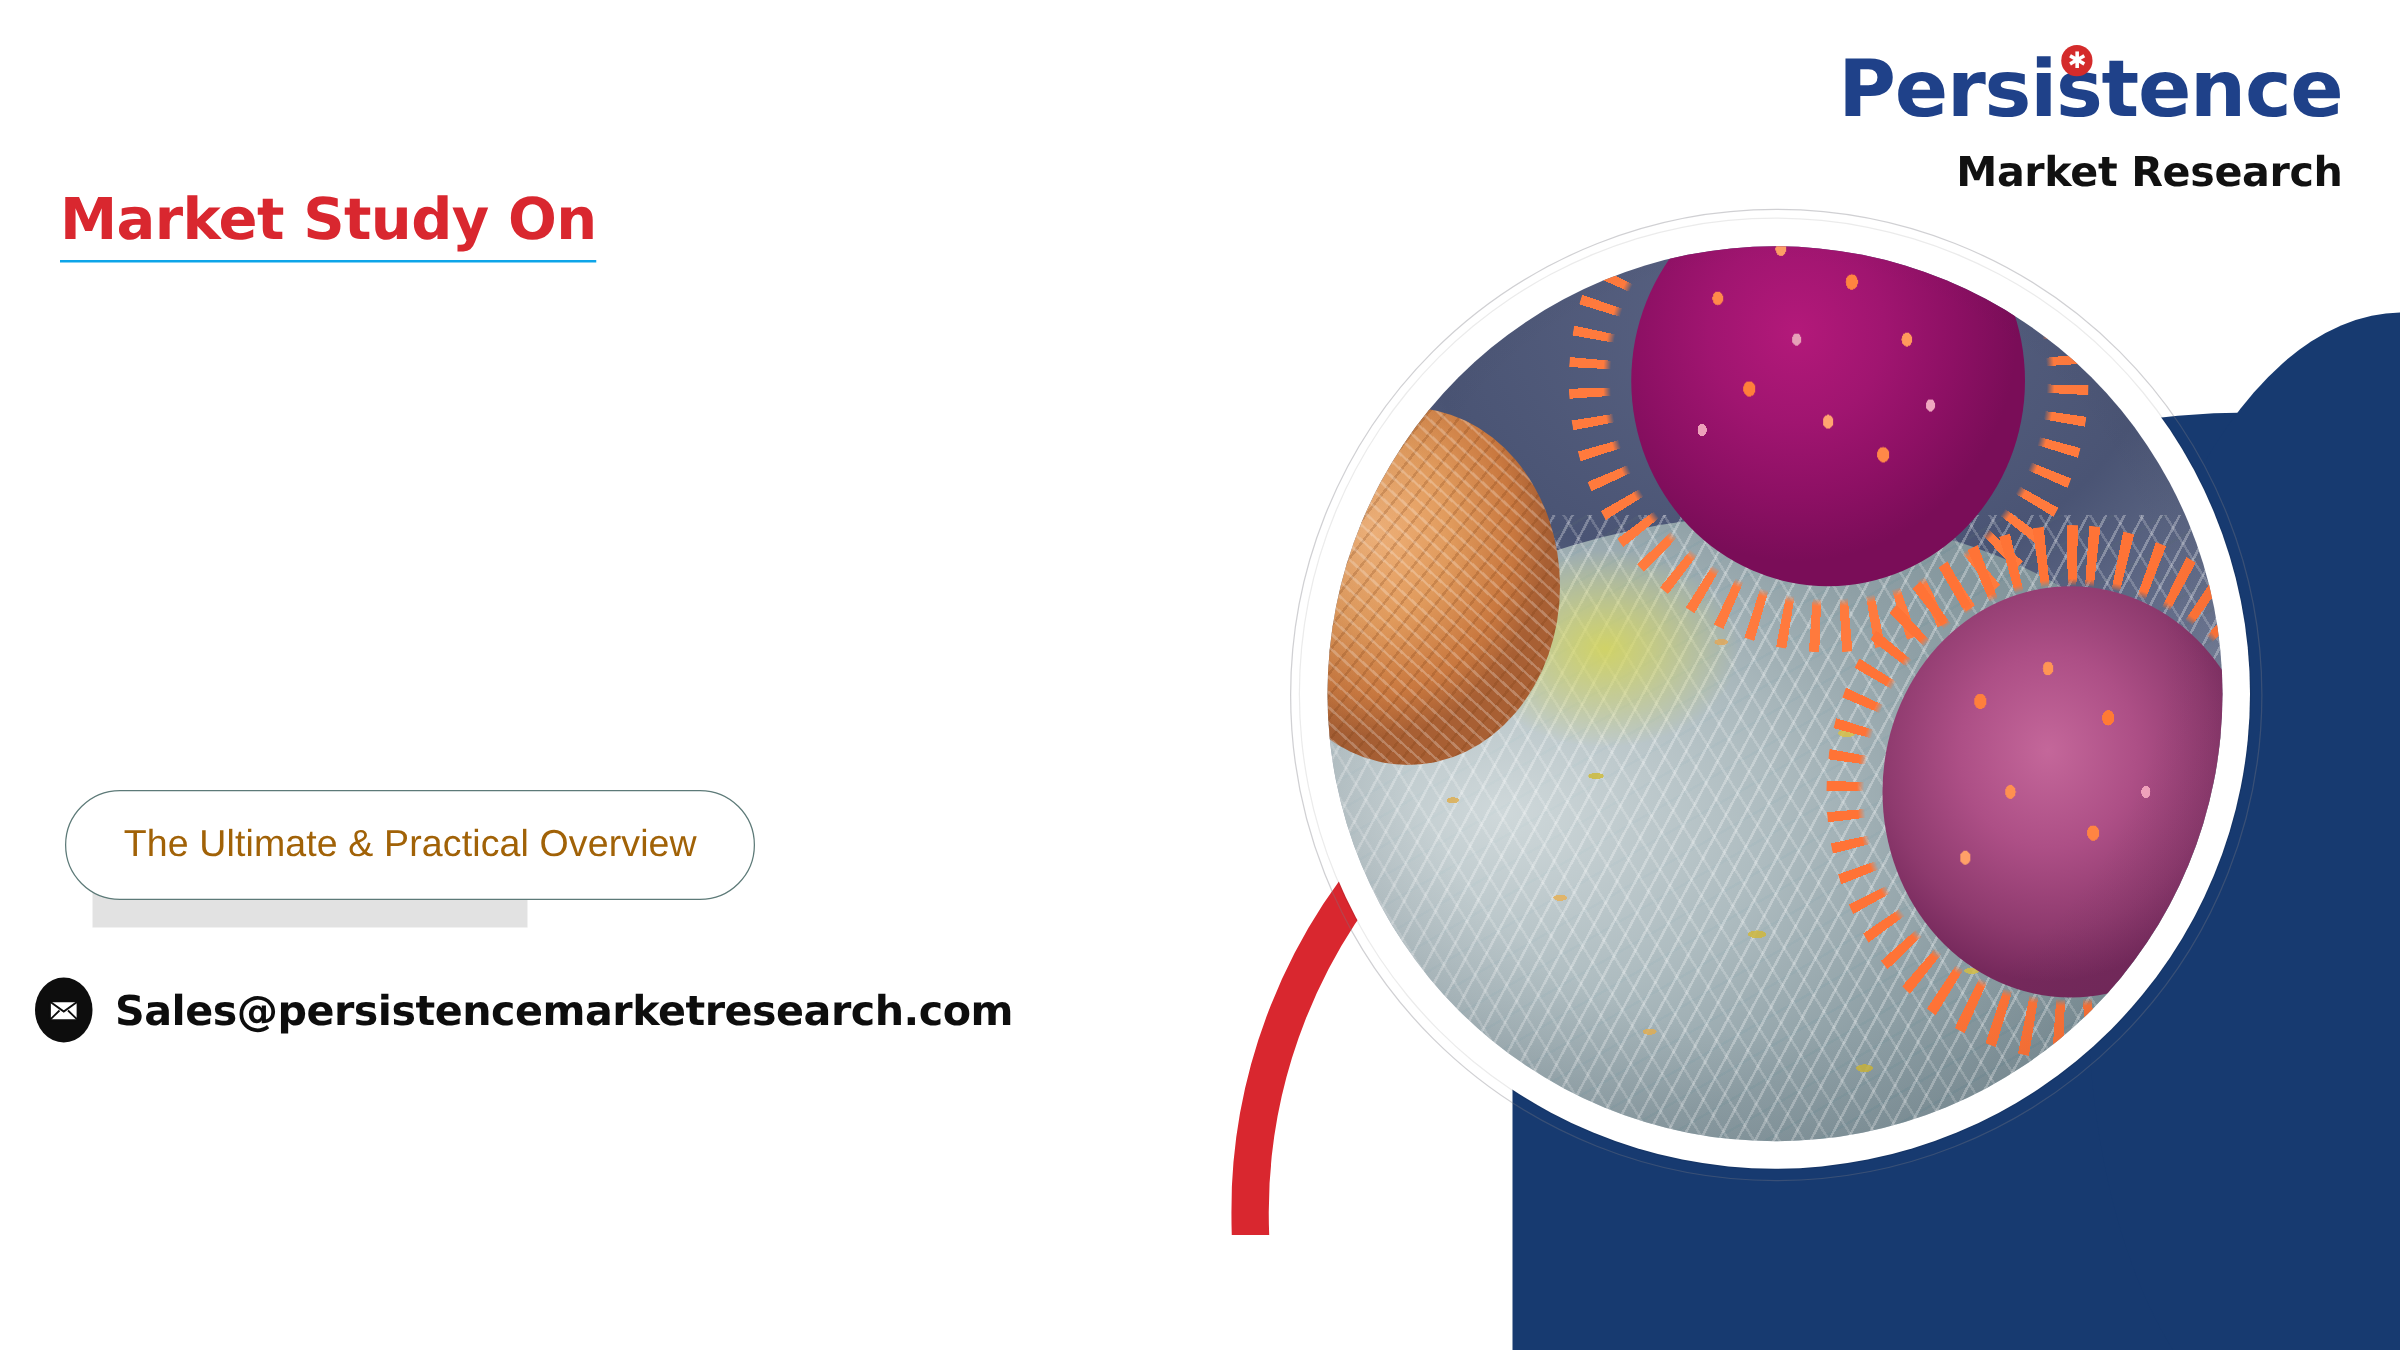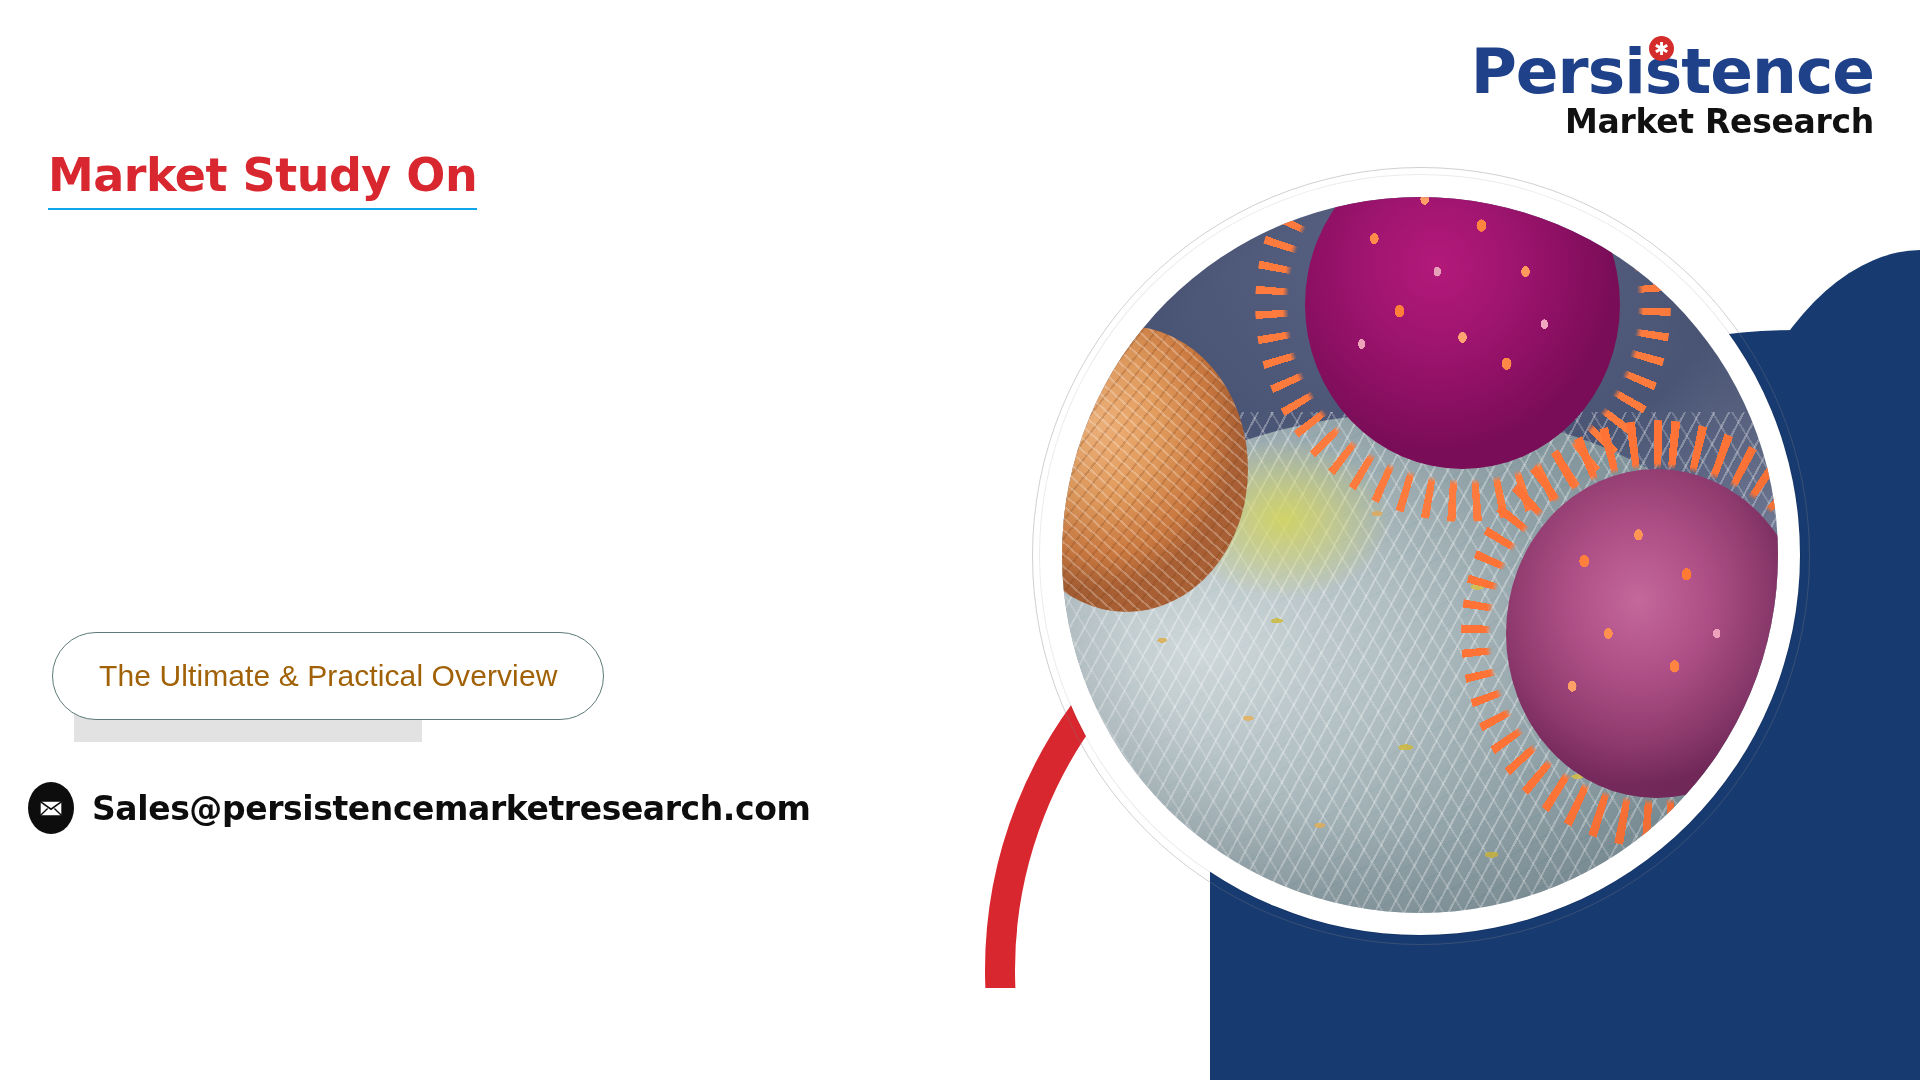--- a/index.html
+++ b/index.html
@@ -206,21 +206,21 @@
     background:#D42B2B;
     display:flex;align-items:center;justify-content:center;
     color:#fff;font-size:18px;line-height:1;font-weight:bold;
   }
   .logo-sub{
     font-family:"DejaVu Sans", sans-serif;
     font-weight:bold;
     font-size:33px;
     color:#111;
     letter-spacing:-.3px;
-    margin-top:2px;
+    margin-top:18px;
   }
 
   
   .kicker{
     position:absolute; left:48px; top:148px;
     font-family:"DejaVu Sans", sans-serif;
     font-weight:bold;
     font-size:46px;
     color:#D9272F;
     letter-spacing:-.5px;

